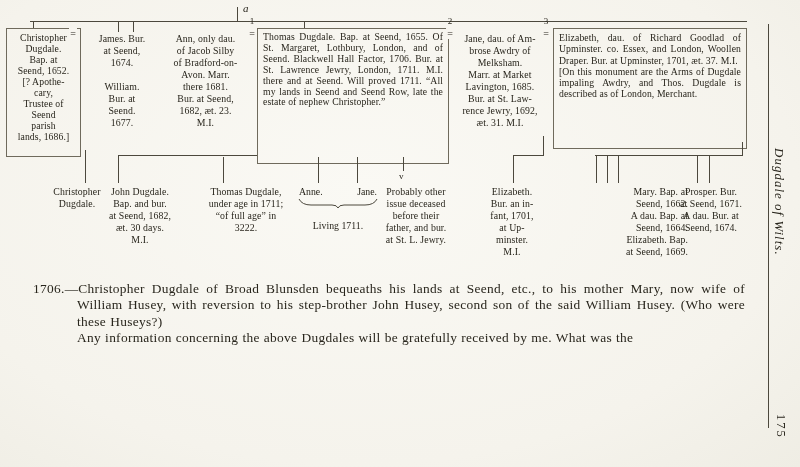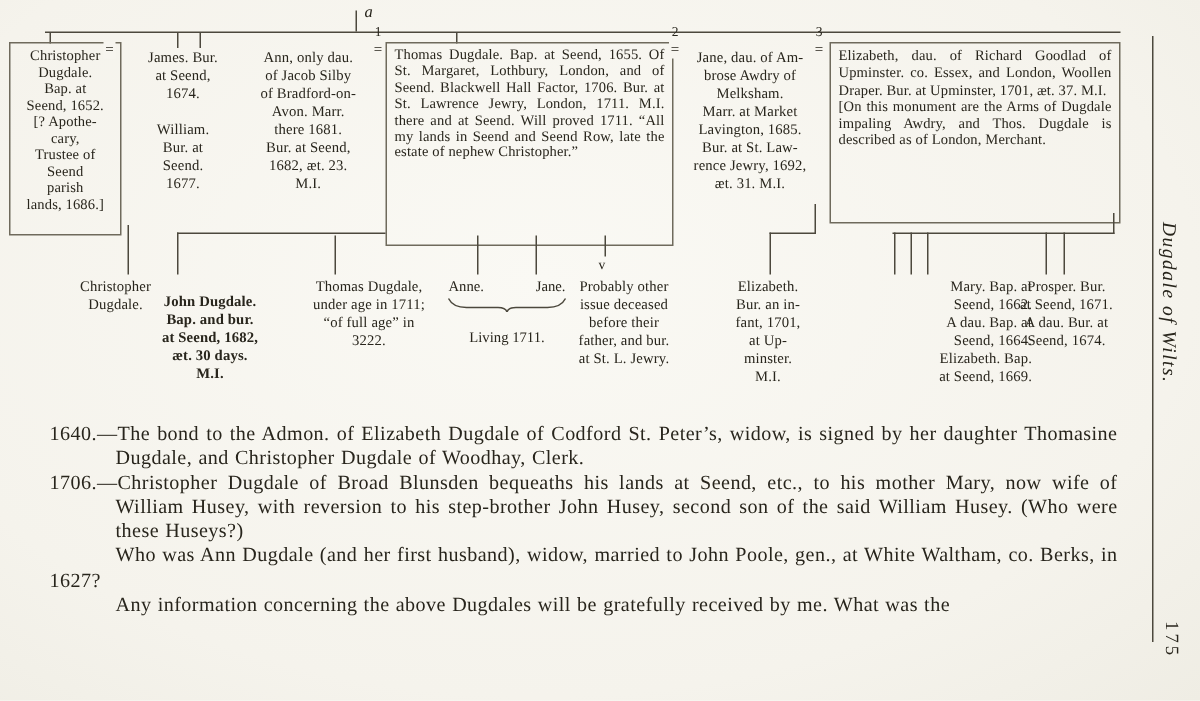--- a/index.html
+++ b/index.html
@@ -137,21 +137,21 @@
     <div class="hl" style="left:595px; top:155px; width:148px;"></div>
     <div class="vl" style="left:596px; top:155px; height:28px;"></div>
     <div class="vl" style="left:607px; top:155px; height:28px;"></div>
     <div class="vl" style="left:618px; top:155px; height:28px;"></div>
     <div class="vl" style="left:697px; top:155px; height:28px;"></div>
     <div class="vl" style="left:709px; top:155px; height:28px;"></div>
 
     <div class="cbox" style="left:36px; top:186px; width:82px;">Christopher
 Dugdale.</div>
 
-    <div class="cbox" style="left:96px; top:196px; width:88px;font-weight:bold;">John Dugdale.
+    <div class="cbox" style="left:96px; top:186px; width:88px;">John Dugdale.
 Bap. and bur.
 at Seend, 1682,
 æt. 30 days.
 M.I.</div>
 
     <div class="cbox" style="left:193px; top:186px; width:106px;">Thomas Dugdale,
 under age in 1711;
 “of full age” in
 3222.</div>
 
@@ -186,23 +186,21 @@
 Elizabeth.  Bap.
 at Seend, 1669.</div>
 
     <div class="cbox" style="left:651px; top:186px; width:120px;">Prosper.  Bur.
 at Seend, 1671.
 A dau.  Bur. at
 Seend, 1674.</div>
   </div>
 
   <div class="body-text">
-    <p class="hang">1640.—The bond to the Admon. of Elizabeth Dugdale of Codford St. Peter’s, widow, is signed by her daughter Thomasine Dugdale, and Christopher Dugdale of Woodhay, Clerk.</p>
     <p class="hang">1706.—Christopher Dugdale of Broad Blunsden bequeaths his lands at Seend, etc., to his mother Mary, now wife of William Husey, with reversion to his step-brother John Husey, second son of the said William Husey.  (Who were these Huseys?)</p>
-    <p class="qind">Who was Ann Dugdale (and her first husband), widow, married to John Poole, gen., at White Waltham, co. Berks, in 1627?</p>
     <p class="qind">Any information concerning the above Dugdales will be gratefully received by me.  What was the</p>
   </div>
 
   <div class="vl" style="left:768px; top:24px; height:404px;"></div>
   <div class="side-title">Dugdale of Wilts.</div>
   <div class="side-num">175</div>
 
 </div>
 
 </body></html>

